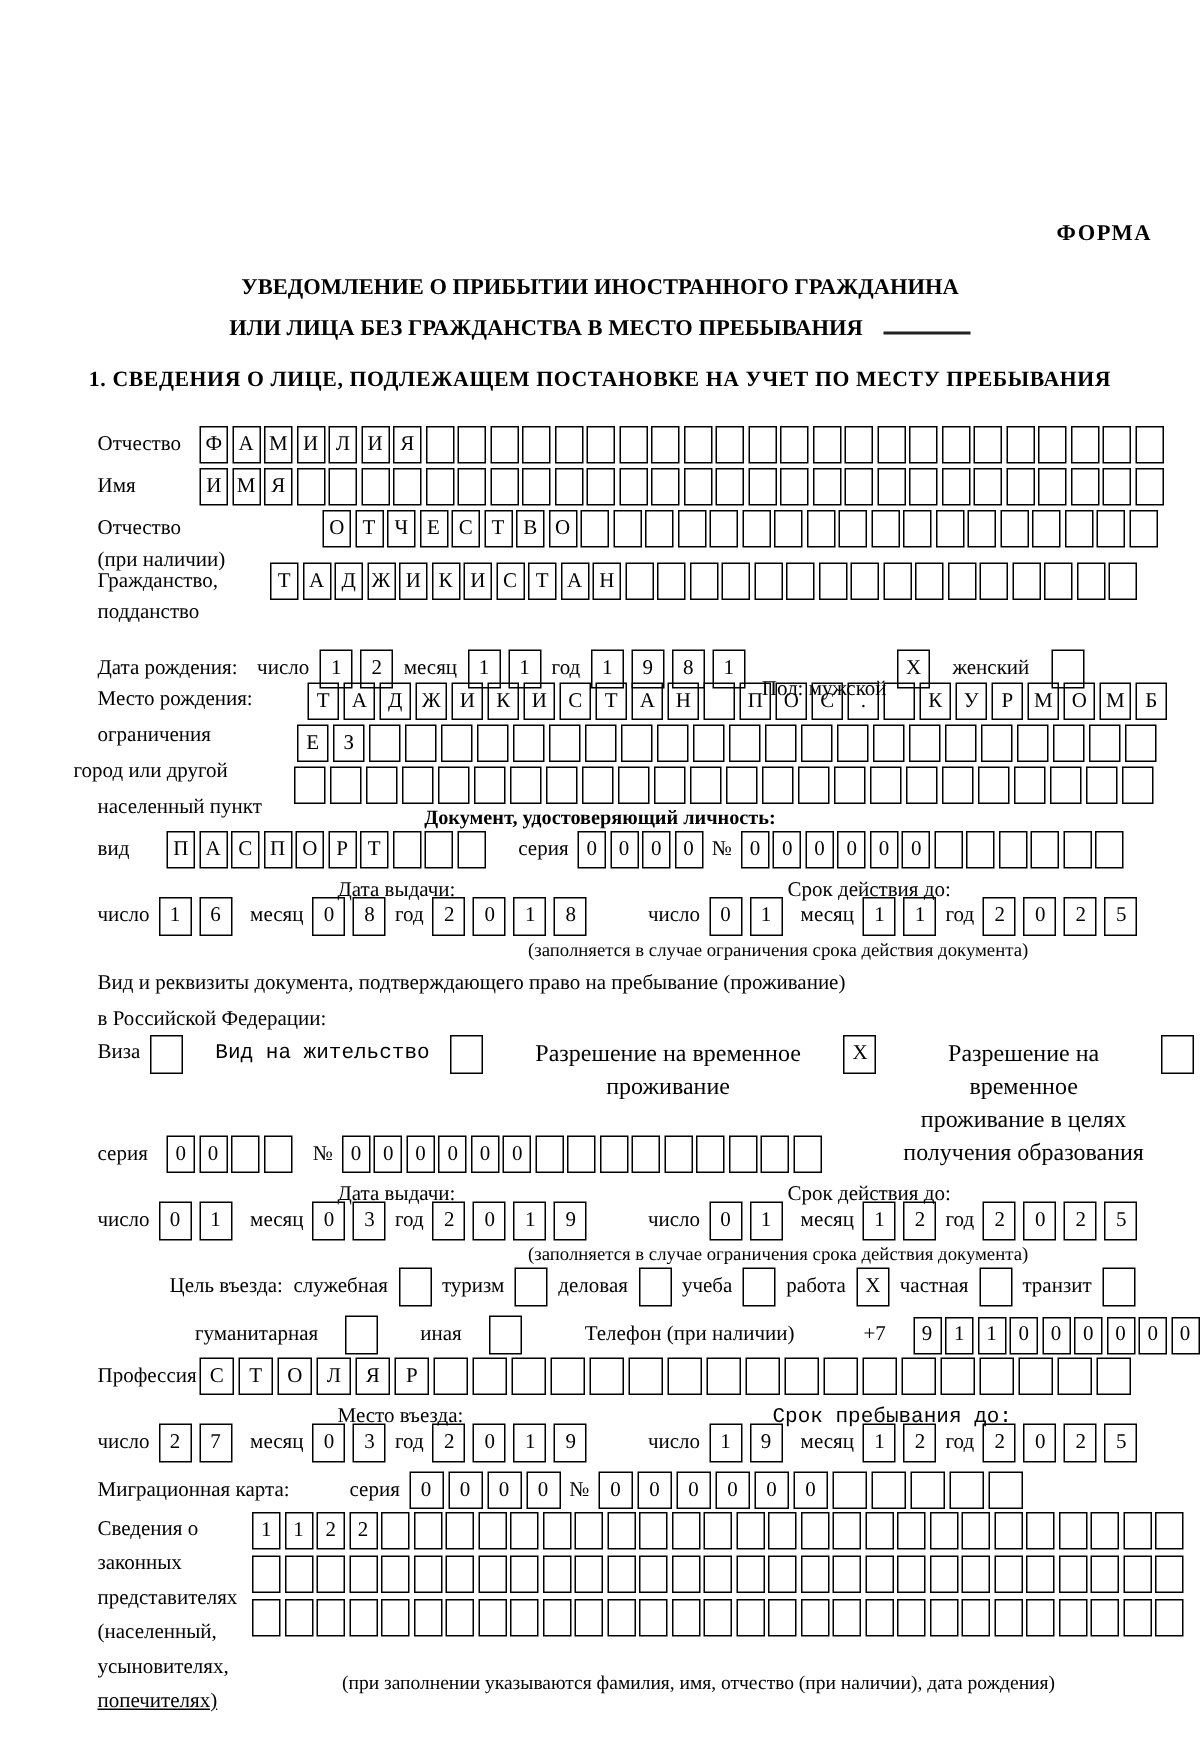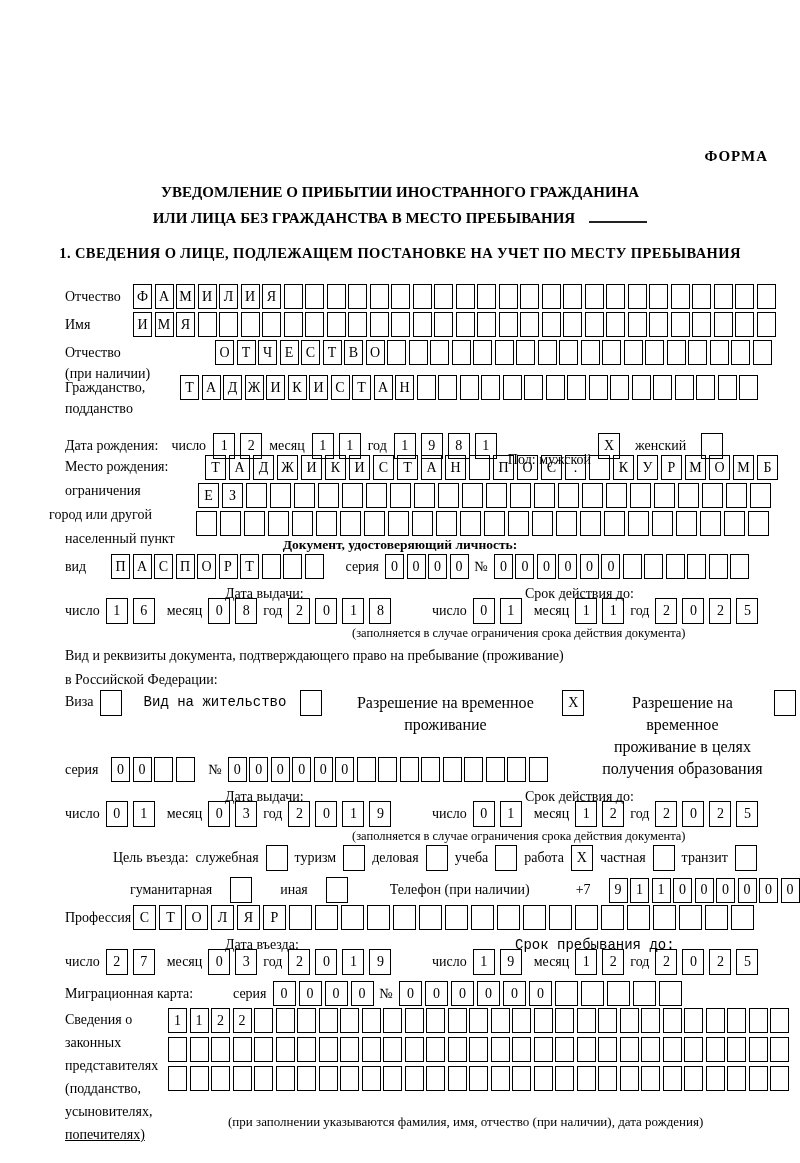--- a/index.html
+++ b/index.html
@@ -552,21 +552,21 @@
         <span class="cell"></span>
         <span class="cell"></span>
         <span class="cell"></span>
         <span class="cell"></span>
         <span class="cell"></span>
         <span class="cell"></span>
         <span class="cell"></span>
       </span>
   </div>
 
-  <div class="abs lbl" style="left:225px;top:937px;">Дата въезда:</div>
+  <div class="abs lbl" style="left:225px;top:937px;">Место въезда:</div>
   <div class="abs lbl" style="left:515px;top:937px;font-family:Liberation Mono, monospace;">Срок пребывания до:</div>
   <div class="row" style="left:65px;top:949px;gap:6px;">
     <span class="lbl">число</span>
     <span class="cells date">
         <span class="cell">2</span>
         <span class="cell">7</span>
       </span>
     <span class="lbl" style="margin-left:6px;">месяц</span>
     <span class="cells date">
         <span class="cell">0</span>
@@ -621,21 +621,21 @@
         <span class="cell"></span>
         <span class="cell"></span>
         <span class="cell"></span>
         <span class="cell"></span>
       </span>
   </div>
 
   <div class="abs lbl" style="left:65px;top:1012px;">Сведения о</div>
   <div class="abs lbl" style="left:65px;top:1035px;">законных</div>
   <div class="abs lbl" style="left:65px;top:1058px;">представителях</div>
-  <div class="abs lbl" style="left:65px;top:1081px;">(подданство,</div>
+  <div class="abs lbl" style="left:65px;top:1081px;">(населенный,</div>
   <div class="abs lbl" style="left:65px;top:1104px;">усыновителях,</div>
   <div class="abs lbl" style="left:65px;top:1127px;text-decoration:underline;">попечителях)</div>
   <div class="row" style="left:168px;top:1008px;">
     <span class="cells">
         <span class="cell">1</span>
         <span class="cell">1</span>
         <span class="cell">2</span>
         <span class="cell">2</span>
         <span class="cell"></span>
         <span class="cell"></span>

